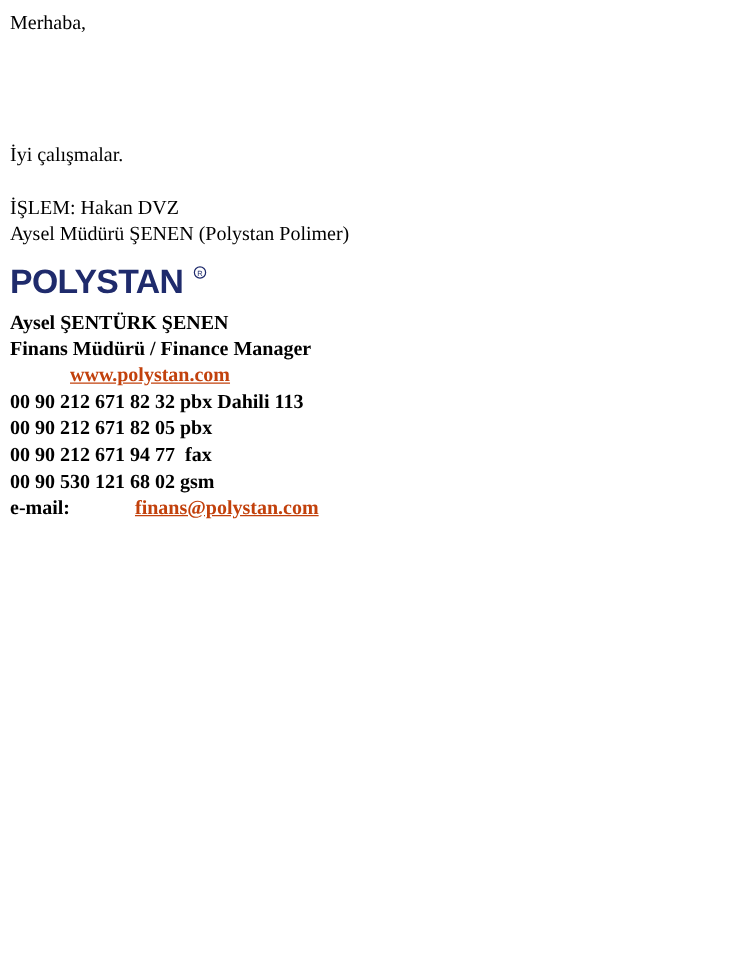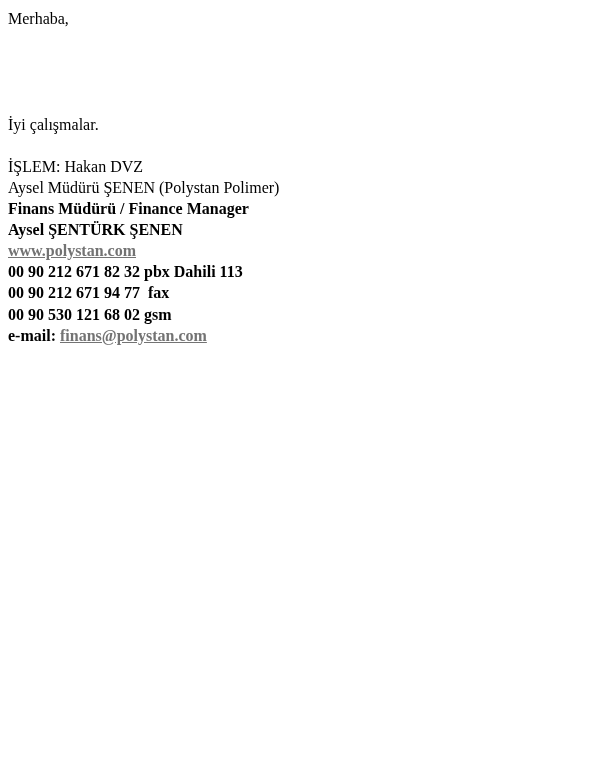--- a/index.html
+++ b/index.html
@@ -36,23 +36,24 @@
   }
   .logo {
     position: relative;
     width: 158px;
     height: 34px;
   }
   .logo svg {
     display: block;
   }
   .link {
-    color: #737373;
+    color: #c2410c;
     text-decoration: underline;
     font-weight: bold;
+    margin-left: 48px;
   }
   .sig-line {
     font-weight: bold;
     line-height: 1.32;
     white-space: pre-wrap;
   }
 </style>
 </head>
 <body>
 
@@ -63,24 +64,34 @@
   <div class="spacer"></div>
   <div class="spacer"></div>
   <div class="spacer"></div>
   <div class="line">İyi çalışmalar.</div>
   <div class="spacer"></div>
   <div class="line">İŞLEM: Hakan DVZ</div>
   <div class="line">Aysel Müdürü ŞENEN (Polystan Polimer)</div>
 
   <div class="sig-block">
 
+    <div class="logo-wrap">
+      <div class="logo">
+        <svg width="158" height="34" viewBox="0 0 158 34" xmlns="http://www.w3.org/2000/svg" aria-hidden="true">
+          <text x="0" y="26" font-family="Liberation Sans, sans-serif" font-size="27" font-weight="bold" fill="#1f2b6c" letter-spacing="-0.5">POLYSTAN</text>
+          <circle cx="152" cy="10" r="4.5" fill="none" stroke="#1f2b6c" stroke-width="1"></circle>
+          <text x="152" y="13" text-anchor="middle" font-family="Liberation Sans, sans-serif" font-size="6" fill="#1f2b6c">R</text>
+        </svg>
+      </div>
+    </div>
 
+    <div class="sig-line">Aysel ŞENTÜRK ŞENEN</div>
     <div class="sig-line">Finans Müdürü / Finance Manager</div>
-    <div class="sig-line">Aysel ŞENTÜRK ŞENEN</div>
     <div class="sig-line"><a class="link" href="#">www.polystan.com</a></div>
     <div class="sig-line">00 90 212 671 82 32 pbx Dahili 113</div>
+    <div class="sig-line">00 90 212 671 82 05 pbx</div>
     <div class="sig-line">00 90 212 671 94 77  fax</div>
     <div class="sig-line">00 90 530 121 68 02 gsm</div>
     <div class="sig-line"><span>e-mail:</span> <a class="link" href="#">finans@polystan.com</a></div>
 
   </div>
 
 </div>
 
 </body></html>

